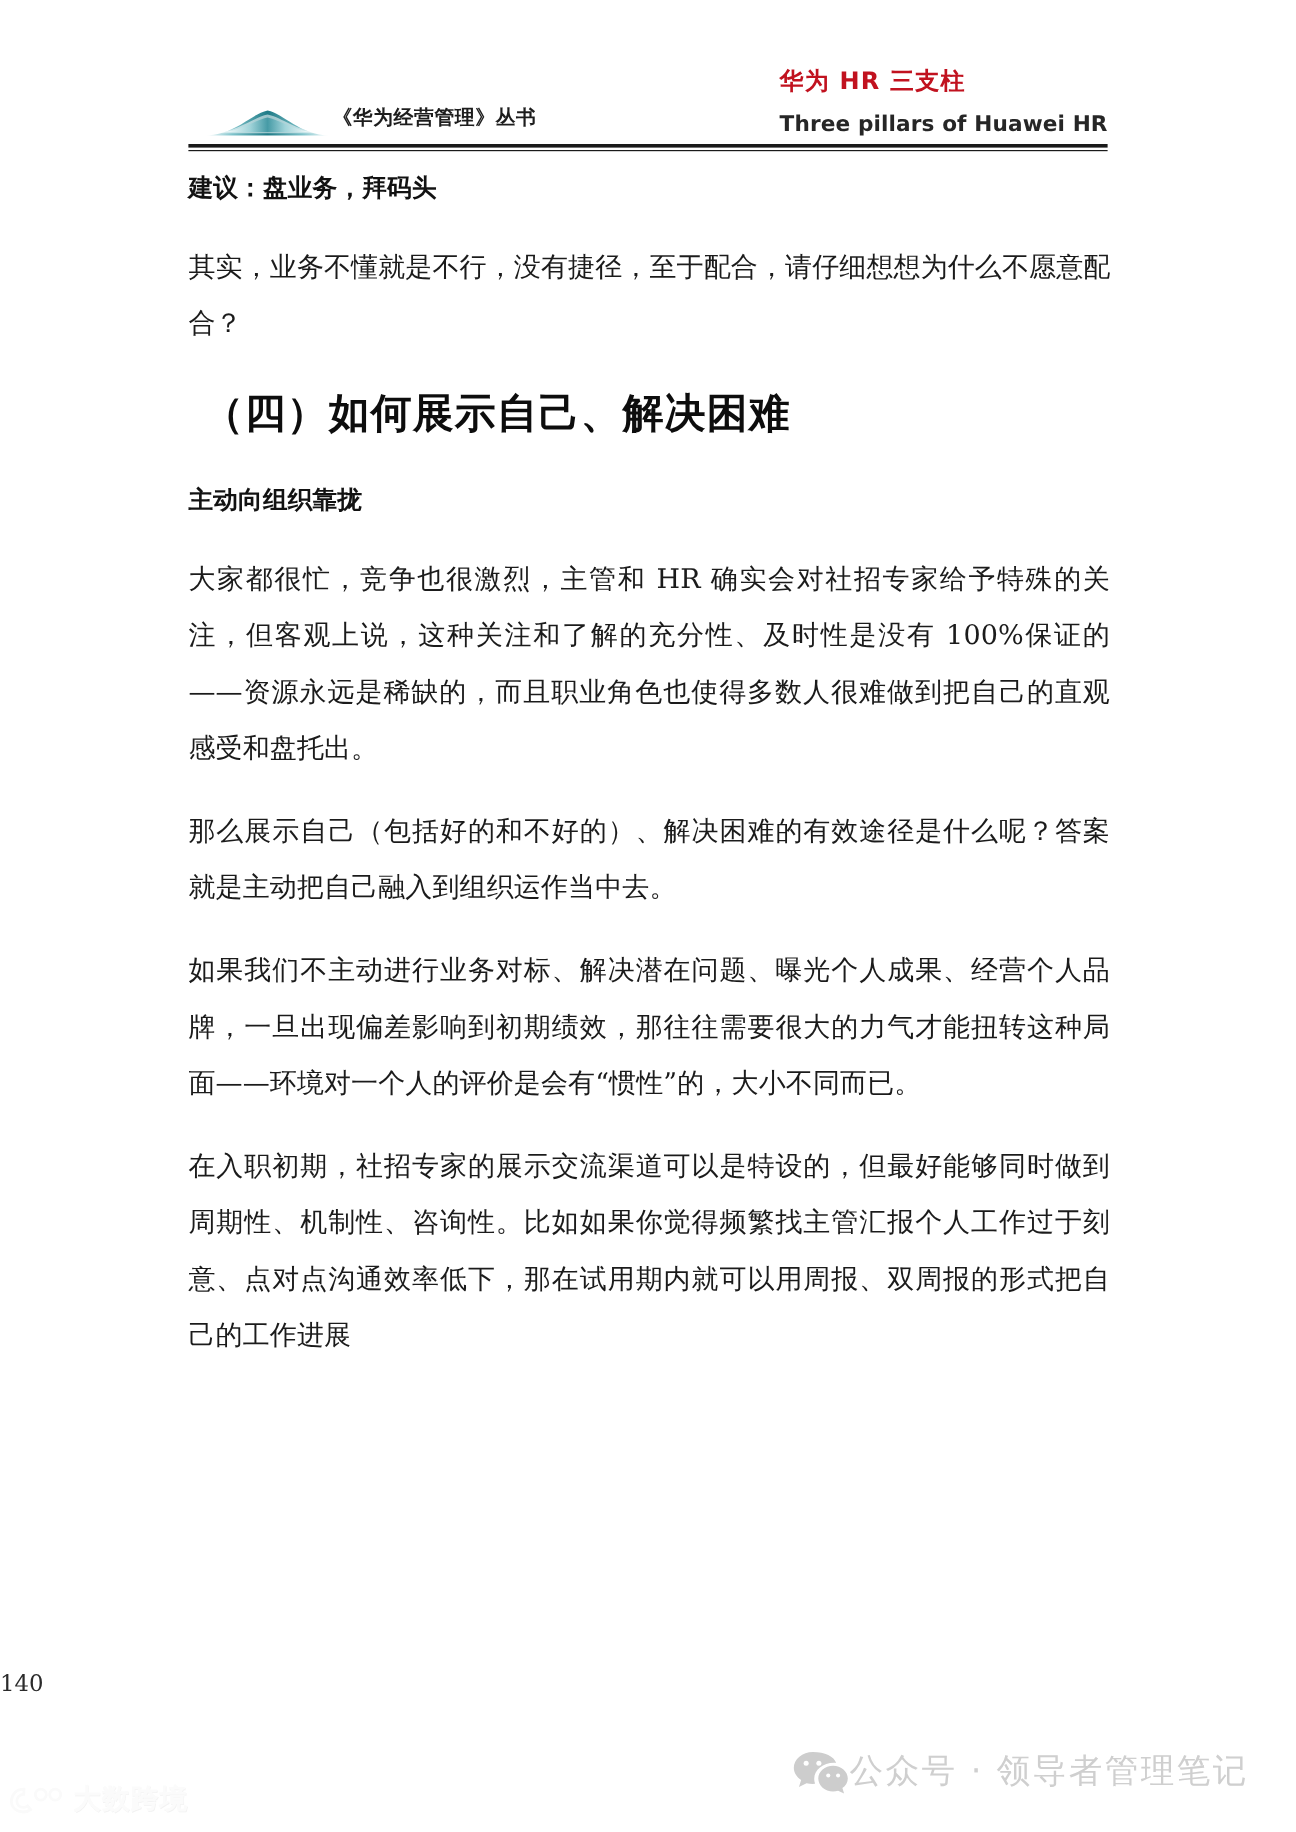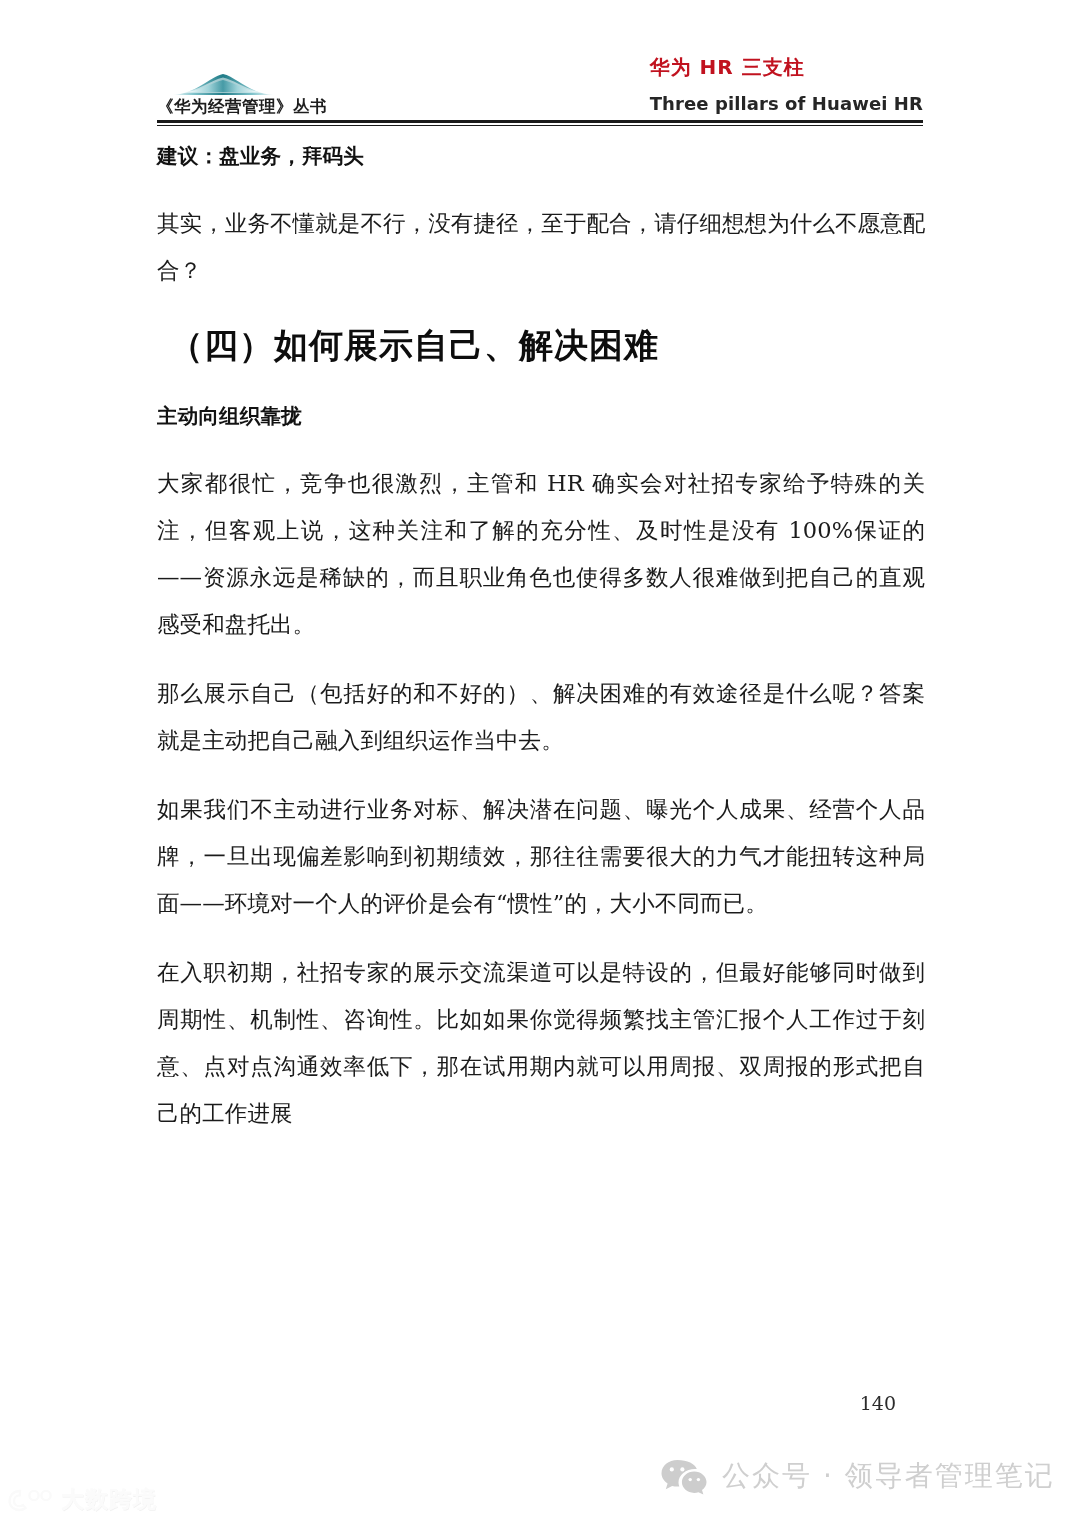--- a/index.html
+++ b/index.html
@@ -34,21 +34,21 @@
   }
   .header-inner {
     position: relative;
     display: flex;
     align-items: flex-end;
     justify-content: space-between;
     height: 58px;
   }
   .header-left {
     display: flex;
-    flex-direction: column;
+    flex-direction: row;
     align-items: flex-start;
   }
   .logo-mark {
     width: 108px;
     height: 26px;
     position: relative;
     margin-left: 12px;
     margin-bottom: 1px;
   }
   .logo-mark svg { display: block; }
@@ -139,33 +139,32 @@
     letter-spacing: 1px;
     text-indent: 12px;
   }
 
   
   .page-number {
     position: absolute;
     left: 0;
     top: 1392px;
     width: 896px;
-    text-align: right;
+    text-align: left;
     font-size: 19px;
     color: #2b2b2b;
     font-family: "DejaVu Serif", "Liberation Serif", serif;
   }
 
   .wm-right {
     position: absolute;
     left: 660px;
     top: 1457px;
     display: flex;
     align-items: center;
-    gap: 14px;
   }
   .wechat-icon { width: 48px; height: 38px; display: block; }
   .wm-right-text {
     font-family: "DejaVu Sans", "Liberation Sans", sans-serif;
     font-size: 28px;
     color: #cfcfcf;
     letter-spacing: 2px;
     white-space: nowrap;
   }
 

